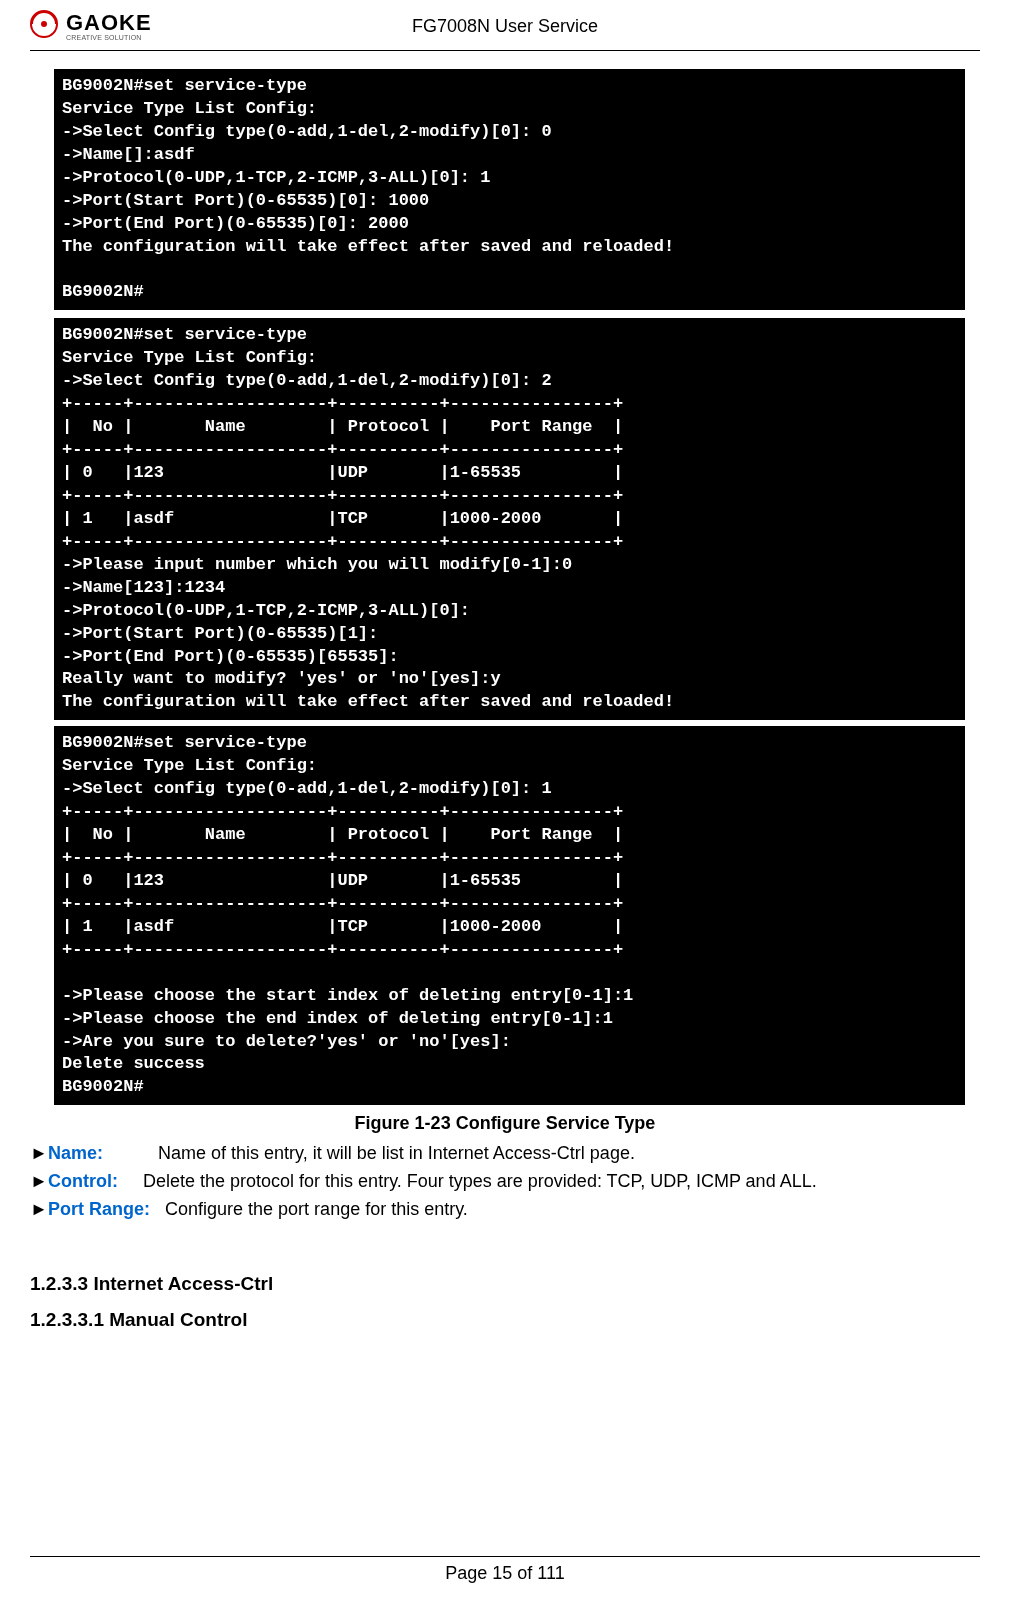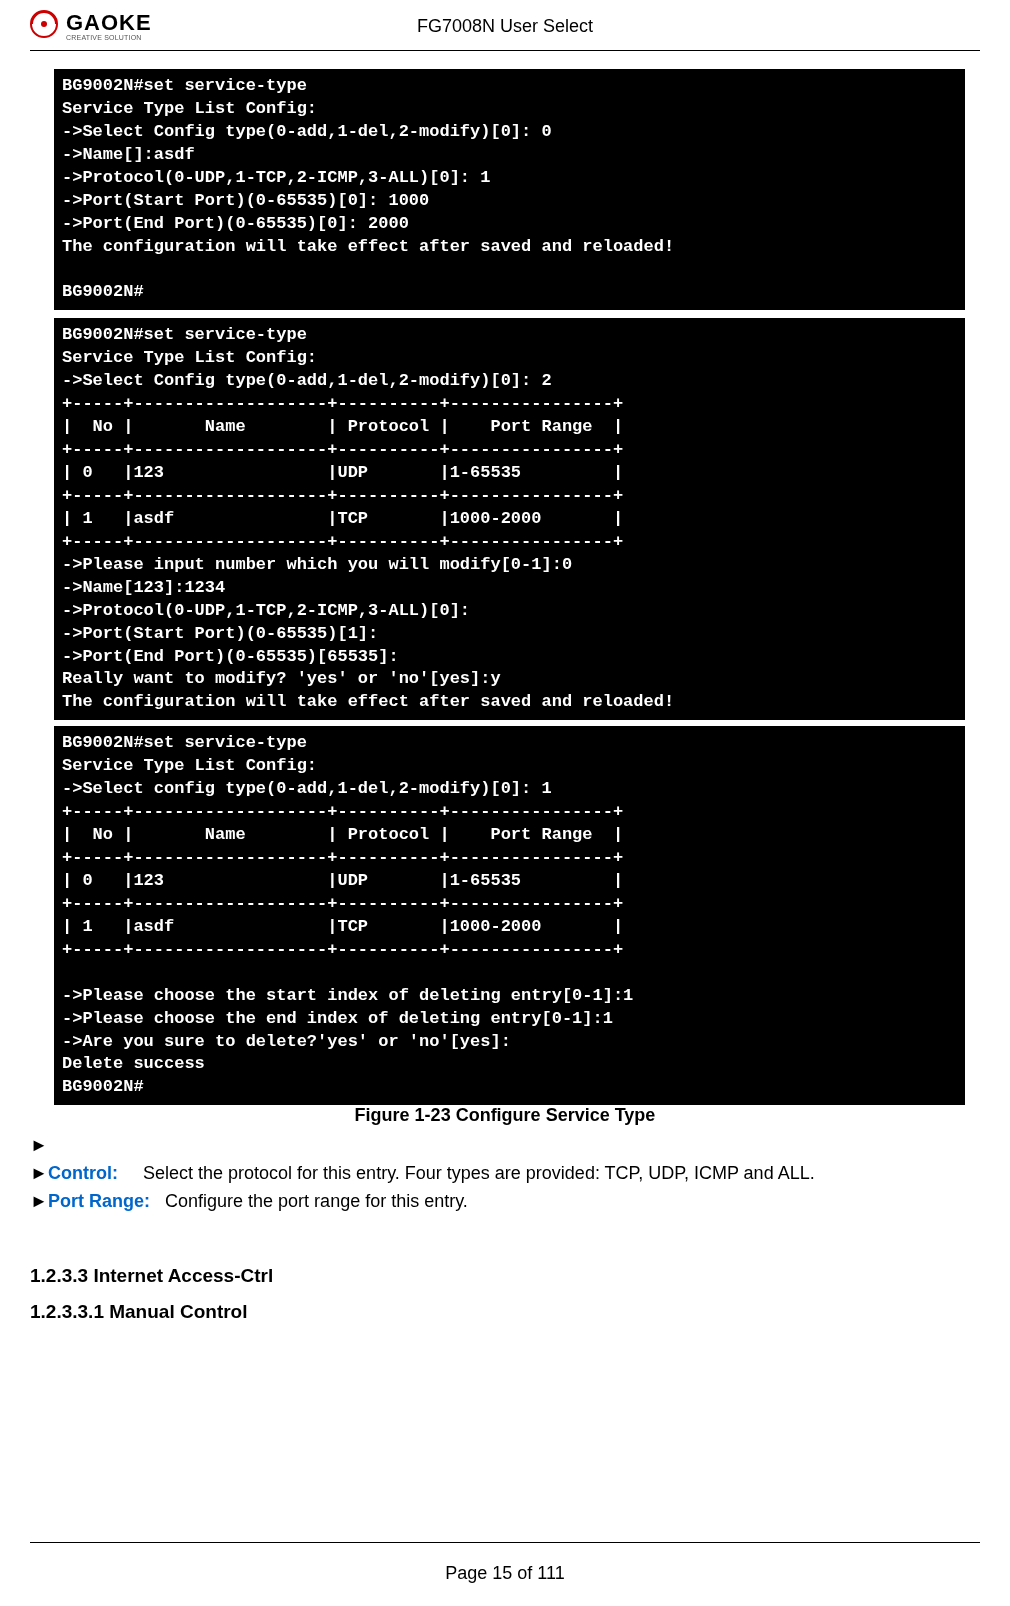--- a/index.html
+++ b/index.html
@@ -67,21 +67,21 @@
     white-space: pre;
     padding: 6px 8px;
     margin: 18px 15px 0 24px;
     overflow: hidden;
   }
   .term-b { margin-top: 8px; }
   .term-c { margin-top: 6px; }
   .caption {
     text-align: center;
     font-weight: bold;
-    margin-top: 0;
+    margin-top: 8px;
     margin-bottom: 6px;
     font-size: 18px;
   }
   .body-text {
     font-size: 18px;
     line-height: 1.5;
     margin: 2px 0 2px 0;
   }
   .def-row {
     display: flex;
@@ -111,21 +111,21 @@
     font-size: 19px;
     margin-top: 10px;
   }
   .footer {
     position: absolute;
     bottom: 22px;
     left: 0; right: 0;
     text-align: center;
     font-size: 18px;
     border-top: 1px solid #000;
-    padding-top: 20px;
+    padding-top: 6px;
     margin: 0 30px;
   }
 </style>
 </head>
 <body>
 
 <div class="page">
 
   <div class="header">
     <div class="logo">
@@ -134,21 +134,21 @@
           <circle cx="14" cy="14" r="13" fill="none" stroke="#c00" stroke-width="2"></circle>
           <path d="M2 14 A12 12 0 0 1 26 14" fill="none" stroke="#c00" stroke-width="2"></path>
           <circle cx="14" cy="14" r="3" fill="#c00"></circle>
         </svg>
       </span>
       <span class="logo-text">
         <span class="logo-main">GAOKE</span>
         <span class="logo-sub">CREATIVE SOLUTION</span>
       </span>
     </div>
-    <div class="header-title">FG7008N User Select</div>
+    <div class="header-title">FG7008N User Service</div>
   </div>
 
   <div class="terminal">BG9002N#set service-type
 Service Type List Config:
 -&gt;Select Config type(0-add,1-del,2-modify)[0]: 0
 -&gt;Name[]:asdf
 -&gt;Protocol(0-UDP,1-TCP,2-ICMP,3-ALL)[0]: 1
 -&gt;Port(Start Port)(0-65535)[0]: 1000
 -&gt;Port(End Port)(0-65535)[0]: 2000
 The configuration will take effect after saved and reloaded!
@@ -188,25 +188,26 @@
 -&gt;Please choose the end index of deleting entry[0-1]:1
 -&gt;Are you sure to delete?'yes' or 'no'[yes]:
 Delete success
 BG9002N#</div>
 
   <div class="caption">Figure 1-23   Configure Service Type</div>
 
 
   <div class="def-row">
     <span class="arrow">►</span>
+    <span><span class="term-label">Name:</span>&nbsp;&nbsp;&nbsp;&nbsp;&nbsp;&nbsp;&nbsp;&nbsp;&nbsp;&nbsp;&nbsp;<span>Name of this entry, it will be list in Internet Access-Ctrl page.</span></span>
   </div>
 
   <div class="def-row">
     <span class="arrow">►</span>
-    <span><span class="term-label">Control:</span>&nbsp;&nbsp;&nbsp;&nbsp;&nbsp;<span>Select the protocol for this entry. Four types are provided: TCP, UDP, ICMP and ALL.</span></span>
+    <span><span class="term-label">Control:</span>&nbsp;&nbsp;&nbsp;&nbsp;&nbsp;<span>Delete the protocol for this entry. Four types are provided: TCP, UDP, ICMP and ALL.</span></span>
   </div>
 
   <div class="def-row">
     <span class="arrow">►</span>
     <span><span class="term-label">Port Range:</span>&nbsp;&nbsp;&nbsp;<span>Configure the port range for this entry.</span></span>
   </div>
 
   <div class="h3">1.2.3.3    Internet Access-Ctrl</div>
   <div class="h4">1.2.3.3.1     Manual Control</div>
 

